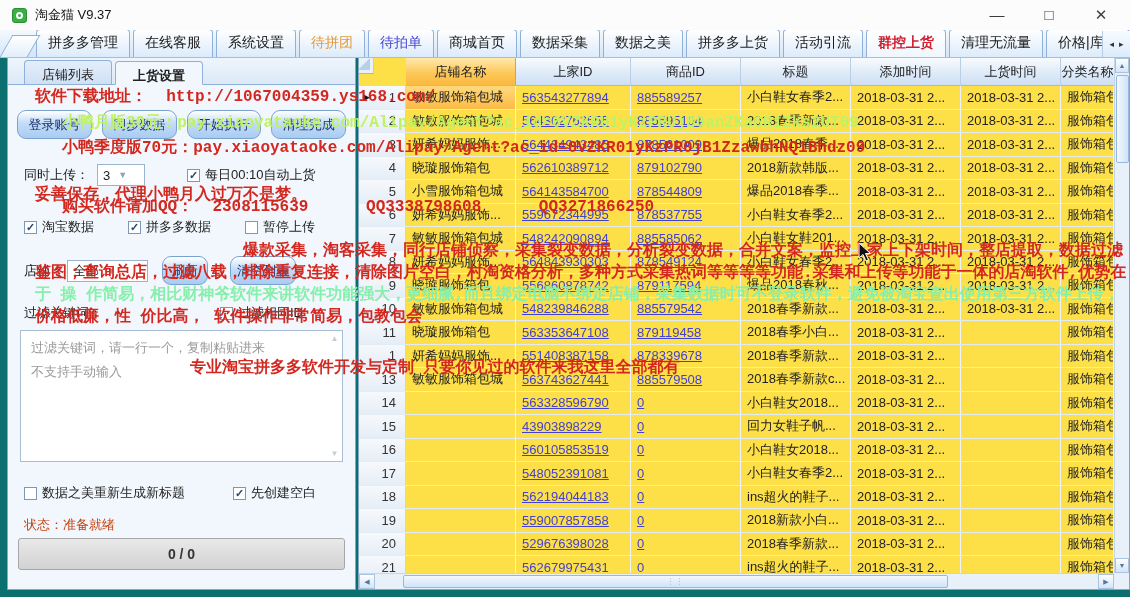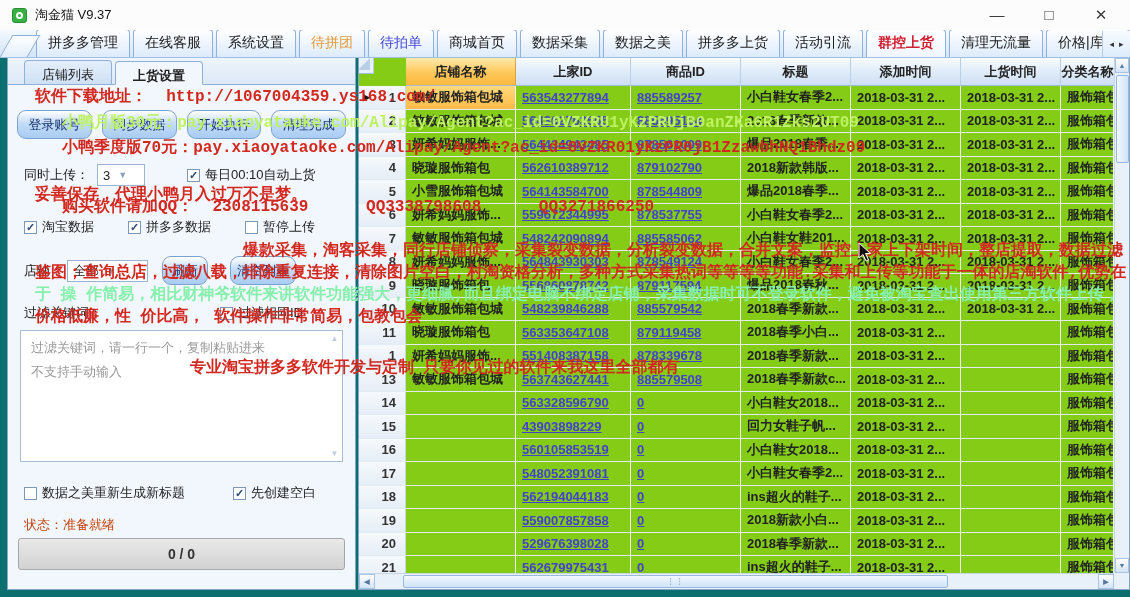--- a/index.html
+++ b/index.html
@@ -40,21 +40,21 @@
   .combo .arrow{color:#8ba1ba;font-size:9px;padding-left:8px;}
   .cb{display:inline-flex;align-items:center;font-size:13px;color:#222;white-space:nowrap;}
   .cb .box{width:13px;height:13px;border:1px solid #7d97b5;background:#fff;margin-right:5px;font-size:11px;line-height:11px;text-align:center;color:#2b4a75;font-weight:bold;flex:0 0 auto;}
   .ta{position:absolute;top:272px;left:12px;right:12px;height:132px;border:1px solid #a9bed4;background:#fff;}
   .ta .ph{color:#9a9a9a;font-size:13px;padding:8px 10px 0;}
   .ta .sc{position:absolute;right:1px;top:1px;bottom:1px;width:13px;display:flex;flex-direction:column;justify-content:space-between;align-items:center;color:#c2cdd9;font-size:8px;padding:2px 0;}
   .statusline{position:absolute;top:458px;left:16px;font-size:13px;color:#c2410c;}
   .progress{position:absolute;top:480px;left:10px;right:10px;height:32px;background:linear-gradient(#e9e9e9,#d2d2d2);border:1px solid #a6a6a6;border-radius:3px;display:flex;align-items:center;justify-content:center;font-size:14px;font-weight:bold;color:#333;}
 
   
-  .table{position:absolute;left:358px;top:0;right:0;bottom:7px;background:#84cc16;border:1px solid #86a6c8;border-top:none;overflow:hidden;font-weight:bold;}
+  .table{position:absolute;left:358px;top:0;right:0;bottom:7px;background:#fde047;border:1px solid #86a6c8;border-top:none;overflow:hidden;}
   .gridcols{display:grid;grid-template-columns:47px 110px 115px 110px 110px 110px 100px 53px;}
   .thead{height:28px;}
   .th{background:linear-gradient(#f8fbfe,#dce9f8 60%,#cfdff3);border-right:1px solid #b9cfe6;border-bottom:1px solid #9fbcdc;font-size:13px;color:#222;display:flex;align-items:center;justify-content:center;white-space:nowrap;}
   .th.orange{background:linear-gradient(#ffe9ac,#fdc85a 55%,#fbb93e);border-right:1px solid #d8a343;}
   .th.corner{position:relative;}
   .th.corner::after{content:"";position:absolute;right:3px;bottom:3px;border-left:12px solid transparent;border-bottom:12px solid #b9cfe6;}
   .tbody{position:absolute;top:28px;left:0;right:15px;bottom:0;overflow:hidden;}
   .trow{height:23.5px;border-bottom:1px solid #e3ebf4;}
   .td{font-size:13px;color:#222;display:flex;align-items:center;padding:0 6px;border-right:1px solid #eef3f9;overflow:hidden;white-space:nowrap;}
   .td.num{background:linear-gradient(#f6f9fc,#e5edf6);border-right:1px solid #c8d7e8;justify-content:flex-end;padding-right:9px;color:#333;position:relative;}

